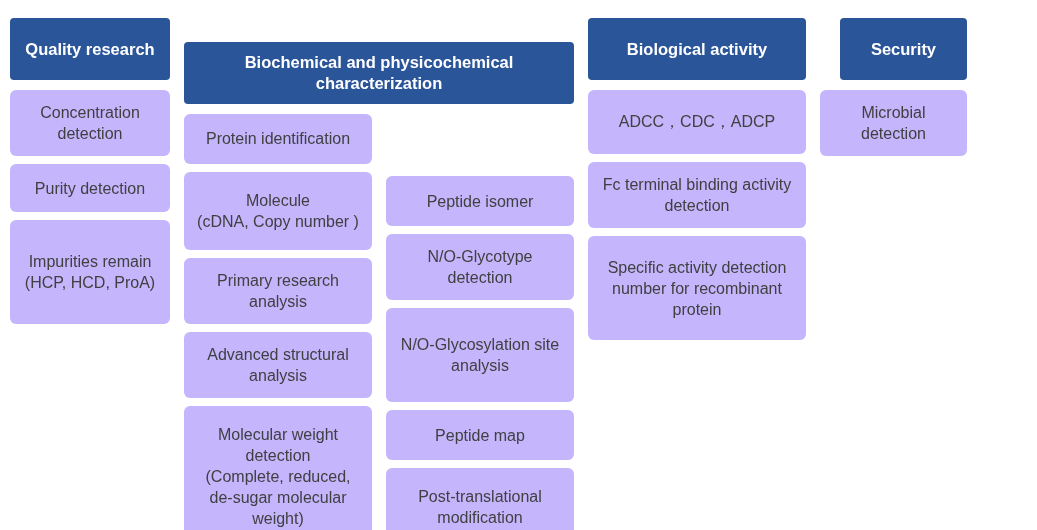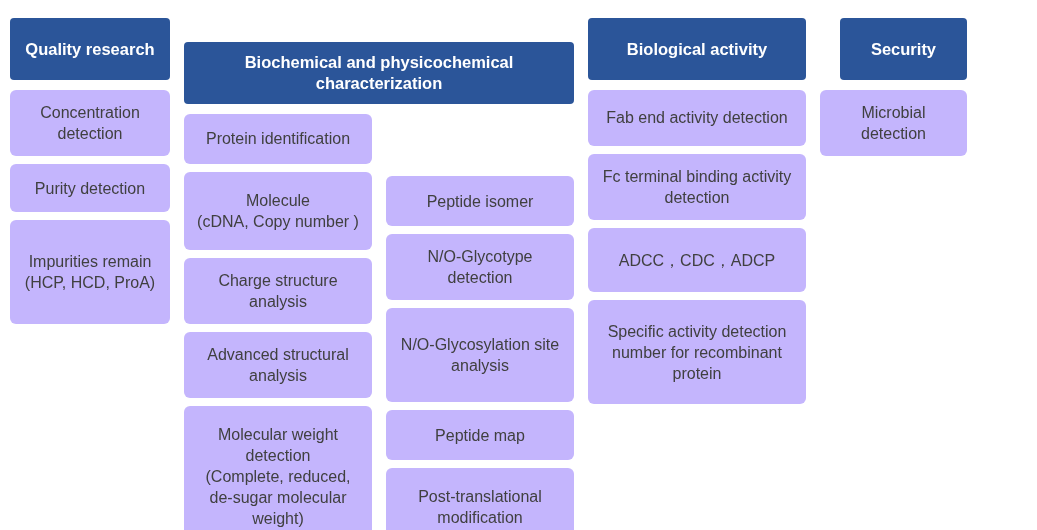--- a/index.html
+++ b/index.html
@@ -106,41 +106,40 @@
       </div>
     </div>
 
     <div class="column col-biochem">
       <div class="header h-biochem">Biochemical and physicochemical characterization</div>
       <div class="subcols">
         <div class="subcol">
           <div class="cell" style="min-height:50px">Protein identification</div>
           <div class="cell" style="min-height:78px">Molecule
 (cDNA, Copy number )</div>
-          <div class="cell" style="min-height:64px">Charge structure analysis</div>
+          <div class="cell" style="min-height:64px">Primary research analysis</div>
           <div class="cell" style="min-height:64px">Advanced structural analysis</div>
           <div class="cell" style="min-height:140px">Molecular weight detection
 (Complete, reduced, de-sugar molecular weight)</div>
         </div>
         <div class="subcol">
           <div class="cell" style="min-height:50px">Peptide isomer</div>
           <div class="cell" style="min-height:62px">N/O-Glycotype detection</div>
           <div class="cell" style="min-height:94px">N/O-Glycosylation site analysis</div>
           <div class="cell" style="min-height:50px">Peptide map</div>
           <div class="cell" style="min-height:78px">Post-translational modification</div>
         </div>
       </div>
     </div>
 
     <div class="column col-bio">
       <div class="header h-bio">Biological activity</div>
       <div class="cell-stack">
-        <div class="cell" style="min-height:56px">Fab end activity detection</div>
+        <div class="cell" style="min-height:64px">ADCC，CDC，ADCP</div>
         <div class="cell" style="min-height:56px">Fc terminal binding activity detection</div>
-        <div class="cell" style="min-height:64px">ADCC，CDC，ADCP</div>
         <div class="cell" style="min-height:104px">Specific activity detection number for recombinant protein</div>
       </div>
     </div>
 
     <div class="column col-security">
       <div class="header h-security">Security</div>
       <div class="cell-stack">
         <div class="cell" style="min-height:56px">Microbial detection</div>
       </div>
     </div>

